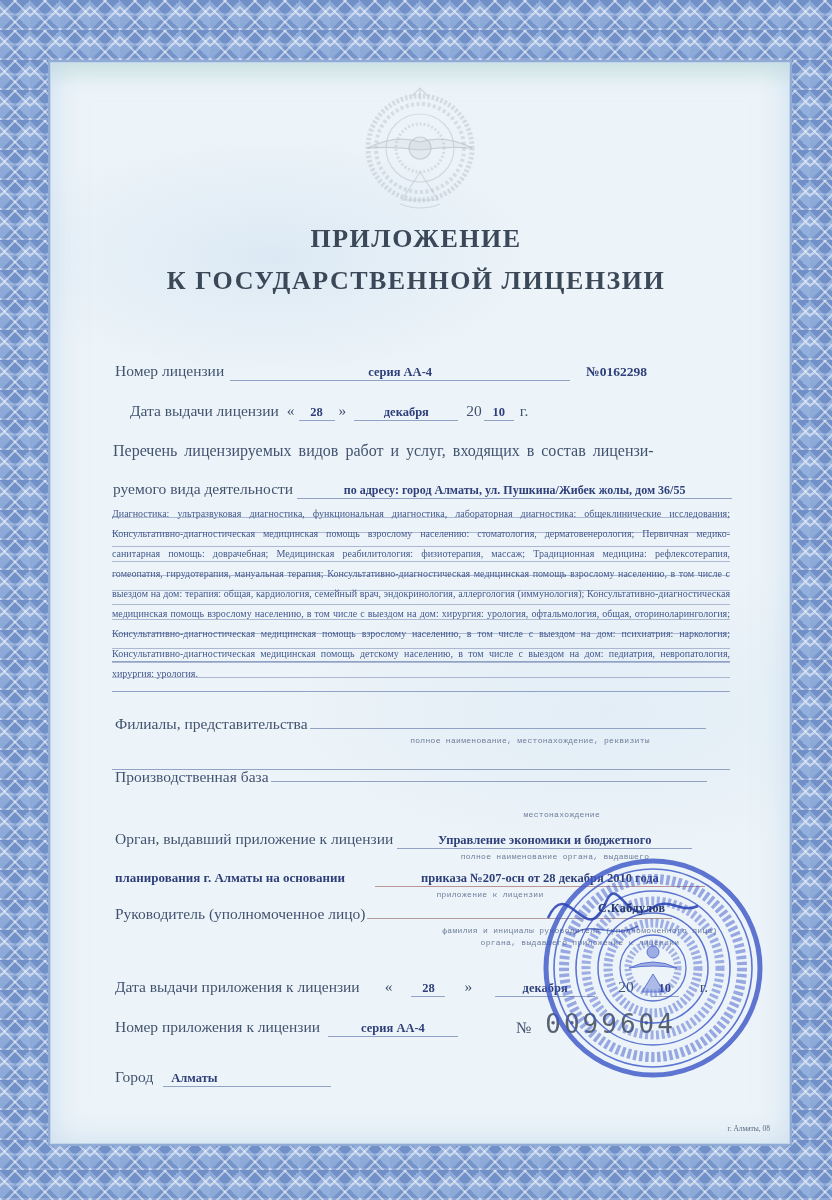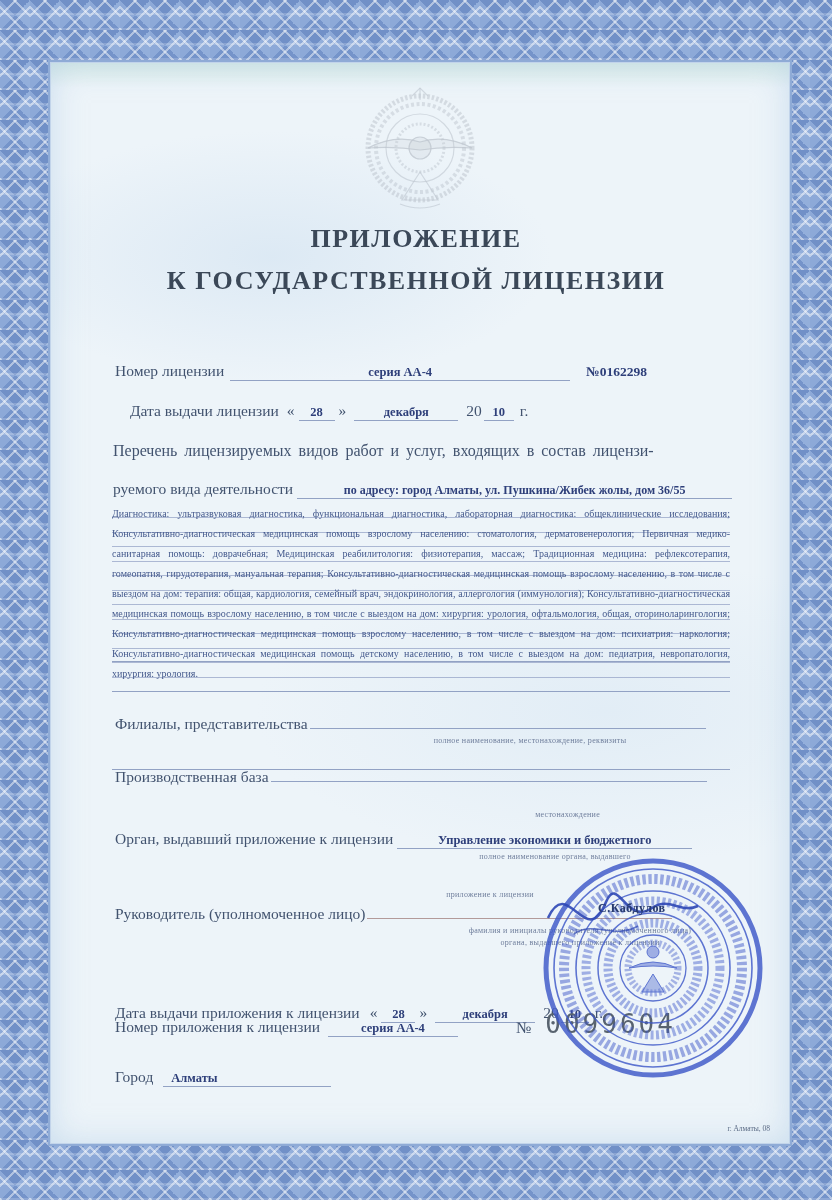--- a/index.html
+++ b/index.html
@@ -33,20 +33,21 @@
   .lbl{white-space:nowrap;color:#42536f;}
   .fill{
     display:inline-block;border-bottom:1px solid #92a2c4;text-align:center;
     vertical-align:baseline;min-height:14px;
   }
   .val{font-weight:bold;color:#2e3f7a;font-size:12.5px;white-space:nowrap;}
   .val-lg{font-weight:bold;color:#2e3f7a;font-size:13.5px;white-space:nowrap;}
   .cap{
     position:absolute;font-size:8px;color:#6e7d9b;text-align:center;white-space:nowrap;
     letter-spacing:.3px;
+    font-family:Liberation Mono, monospace;
   }
   .rule{position:absolute;border-bottom:1px solid #92a2c4;height:1px;}
   .services{
     position:absolute;left:112px;top:504px;width:618px;
     font-size:10px;line-height:20px;color:#44598c;text-align:justify;
     background-image:repeating-linear-gradient(to bottom, rgba(0,0,0,0) 0 13.4px, rgba(150,164,199,.75) 13.4px 14.5px);
     font-family:Liberation Serif, serif;
   }
   .seal-wrap{position:absolute;left:534px;top:856px;z-index:4;}
   .seal-wrap svg{filter:blur(.45px);}
@@ -144,31 +145,37 @@
   <div class="cap" style="left:400px;top:810px;width:200px;text-align:right;">местонахождение</div>
 
   <div class="abs lblrow" style="left:115px;top:830px;">
     <span class="lbl">Орган, выдавший приложение к лицензии</span>
     <span class="fill" style="width:295px;margin-left:4px;">
       <span class="val">Управление экономики и бюджетного</span>
     </span>
   </div>
   <div class="cap" style="left:425px;top:852px;width:260px;">полное наименование органа, выдавшего</div>
 
+  <div class="abs lblrow" style="left:115px;top:868px;">
+    <span class="val" style="font-size:13px;">планирования г. Алматы на основании</span>
+    <span class="fill" style="width:330px;margin-left:30px;border-bottom-color:#bb9595;">
+      <span class="val">приказа №207-осн от 28 декабря 2010 года</span>
+    </span>
+  </div>
   <div class="cap" style="left:400px;top:890px;width:180px;">приложение к лицензии</div>
 
   <div class="abs lblrow" style="left:115px;top:904px;">
     <span class="lbl">Руководитель (уполномоченное лицо)</span>
     <span class="fill" style="width:305px;margin-left:2px;border-bottom-color:#b39a9a;"></span>
   </div>
   <div class="cap" style="left:430px;top:926px;width:300px;">фамилия и инициалы руководителя (уполномоченного лица)</div>
   <div class="cap" style="left:450px;top:938px;width:260px;">органа, выдавшего приложение к лицензии</div>
   <div class="sig-name">С.Кабдулов</div>
 
-  <div class="abs lblrow" style="left:115px;top:1004px;">
+  <div class="abs lblrow" style="left:115px;top:978px;gap:15px;">
     <span class="lbl">Дата выдачи приложения к лицензии</span>
     <span class="lbl" style="margin-left:10px;">«</span>
     <span class="fill" style="width:34px;margin:0 4px;">
       <span class="val">28</span>
     </span>
     <span class="lbl">»</span>
     <span class="fill" style="width:100px;margin:0 8px;">
       <span class="val">декабря</span>
     </span>
     <span class="lbl">20</span>

